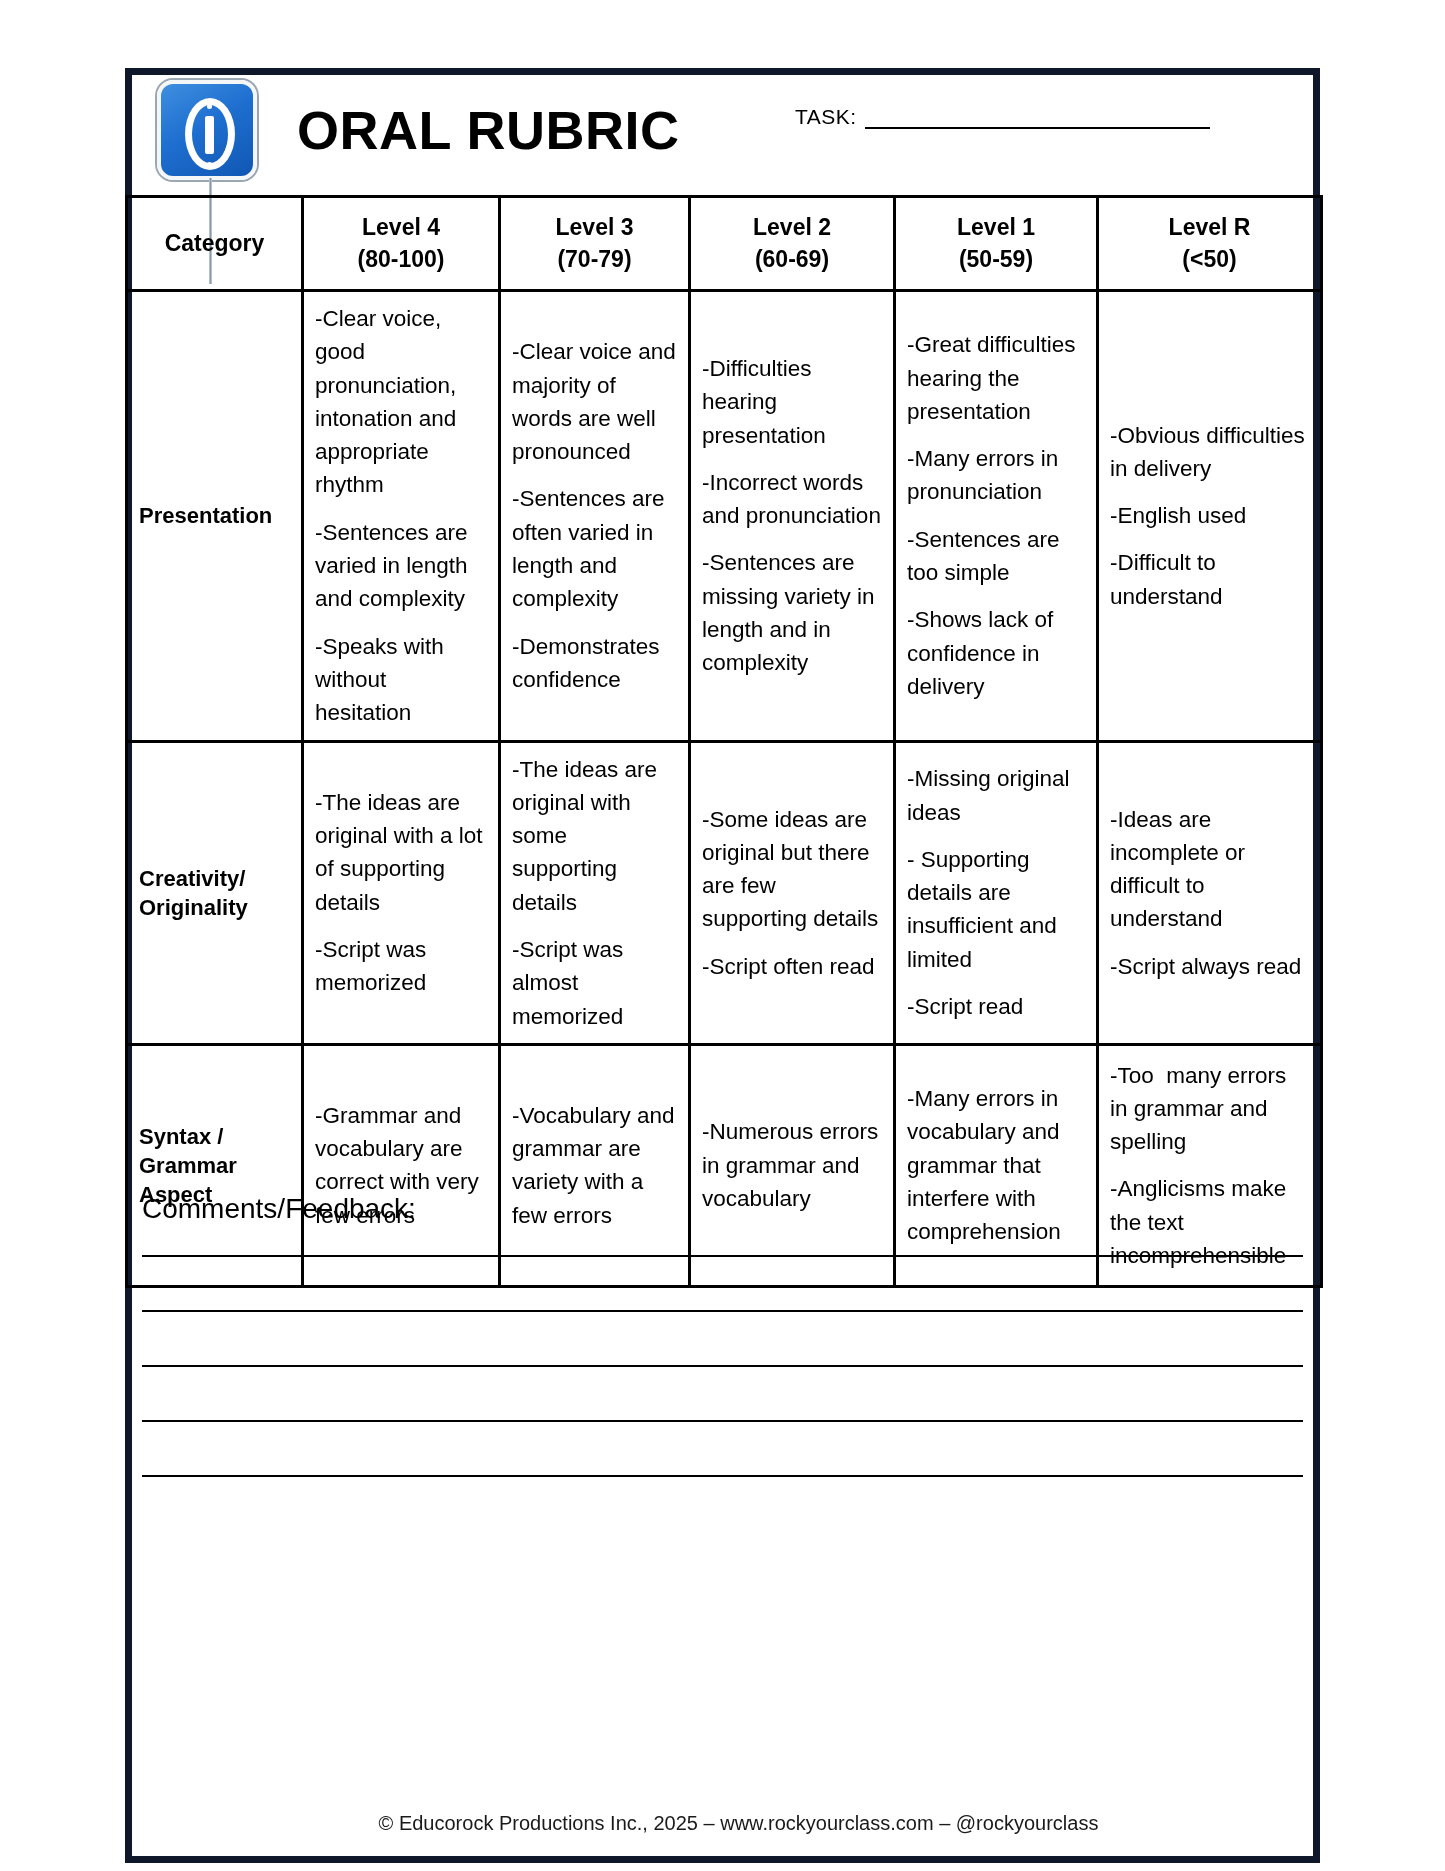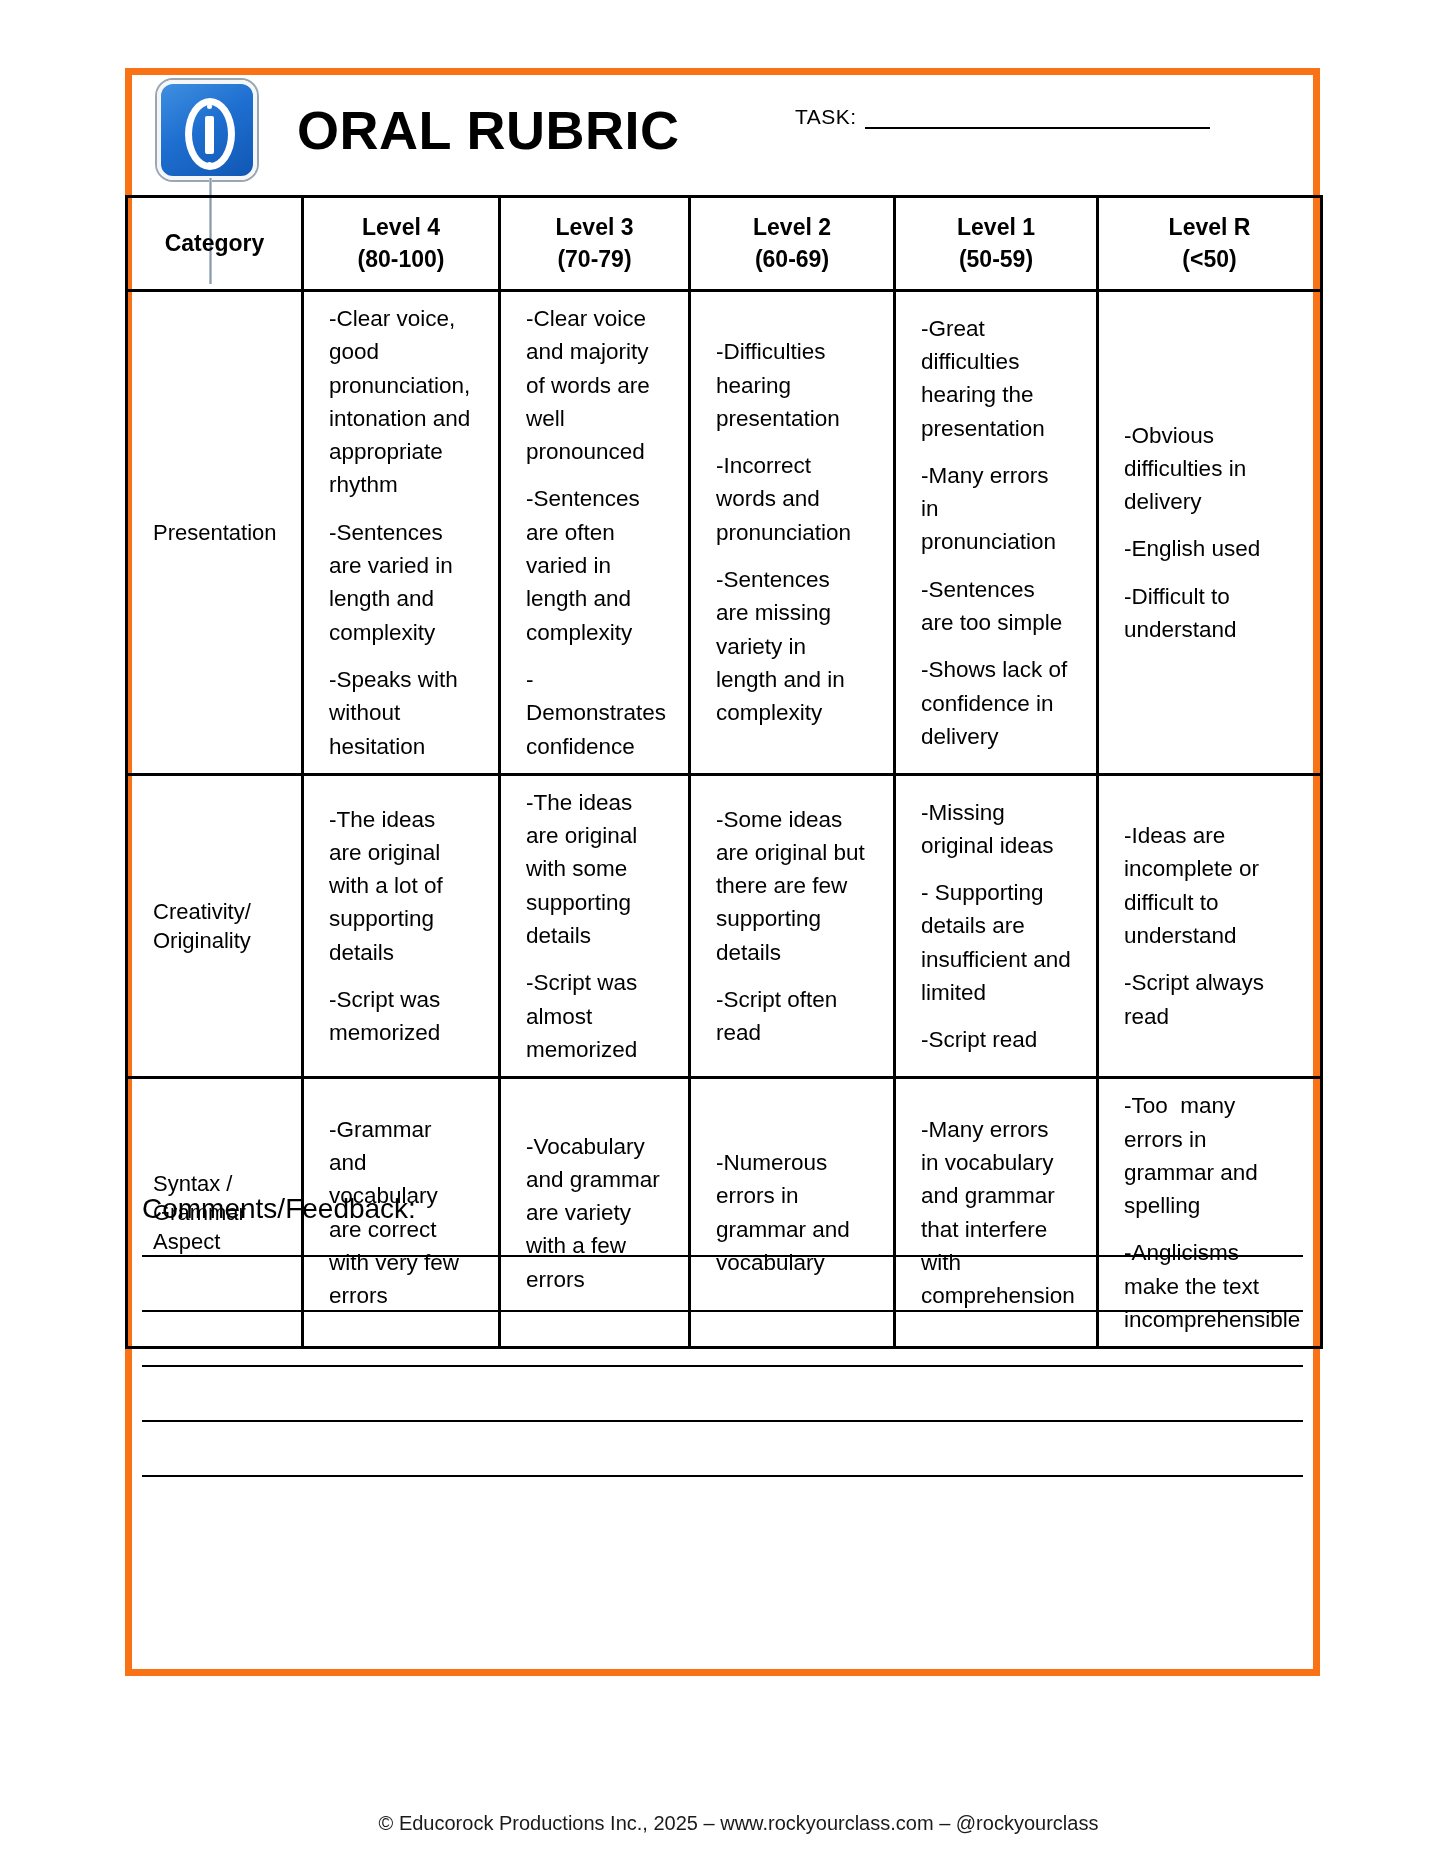--- a/index.html
+++ b/index.html
@@ -23,22 +23,22 @@
     height: 1871px;
     background: #ffffff;
   }
 
   
   .sheet-frame {
     position: absolute;
     left: 125px;
     top: 68px;
     width: 1195px;
-    height: 1608px;
-    border: 7px solid #f97316;
+    height: 1795px;
+    border: 7px solid #0f172a;
     box-sizing: border-box;
     background: #ffffff;
   }
 
   
   .header {
     position: absolute;
     left: 0;
     top: 0;
     width: 1181px;
@@ -138,21 +138,21 @@
     position: absolute;
     left: -7px;
     top: 120px;
     width: 1195px;
     border-collapse: collapse;
     table-layout: fixed;
   }
   .rubric-table td, .rubric-table th {
     border: 3.5px solid #000000;
     vertical-align: middle;
-    padding: 10px 25px;
+    padding: 10px 11px;
     box-sizing: border-box;
   }
   .col-cat   { width: 176px; }
   .col-lvl4  { width: 197px; }
   .col-lvl3  { width: 190px; }
   .col-lvl2  { width: 205px; }
   .col-lvl1  { width: 203px; }
   .col-lvlr  { width: 224px; }
 
   .rubric-table thead th {
@@ -160,21 +160,21 @@
     font-size: 23px;
     font-weight: bold;
     line-height: 1.35;
     height: 94px;
     padding: 8px 6px;
   }
   .hdr-line2 { display: block; }
 
   .cat-cell {
     font-size: 22px;
-    font-weight: normal;
+    font-weight: bold;
     line-height: 1.32;
     text-align: left;
     padding-left: 14px;
   }
 
   .crit-cell {
     font-size: 22.5px;
     line-height: 1.48;
     text-align: left;
   }

